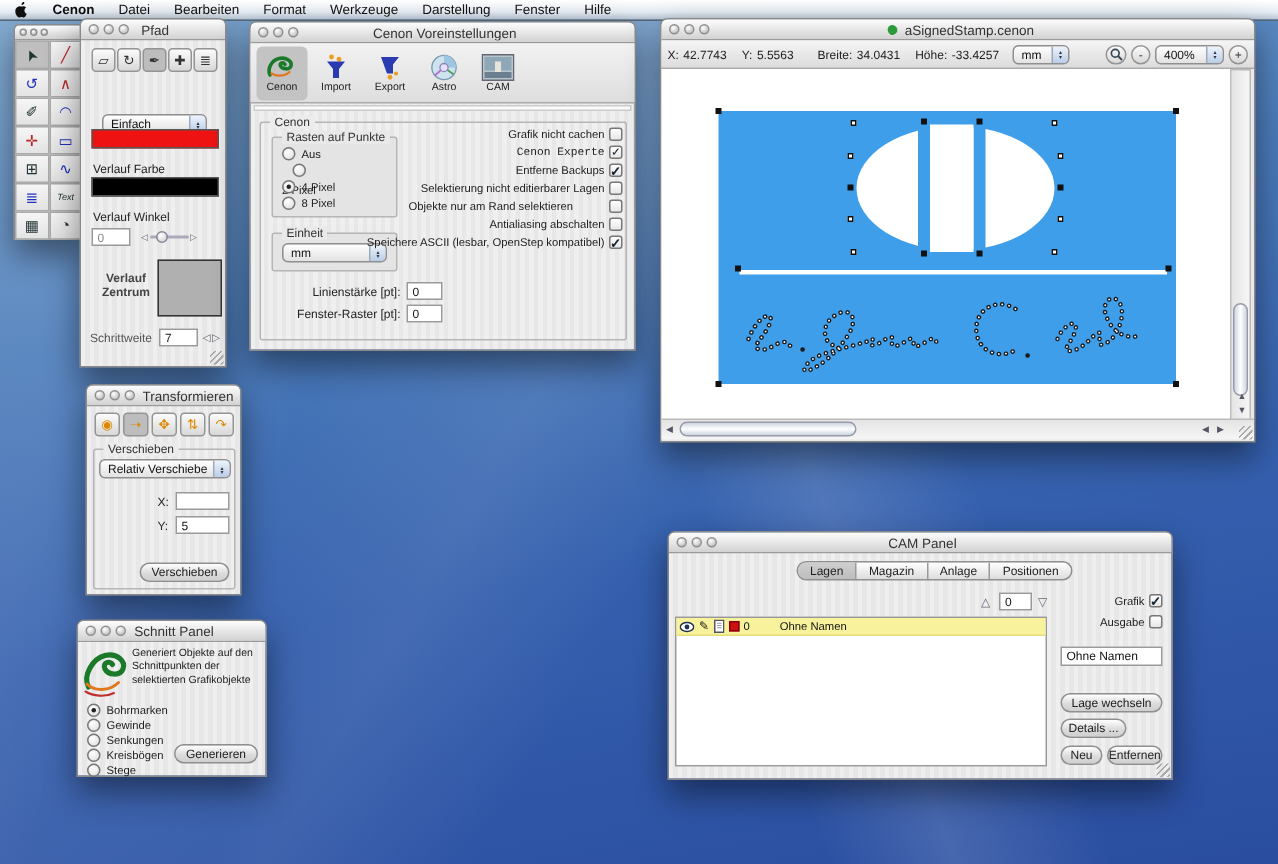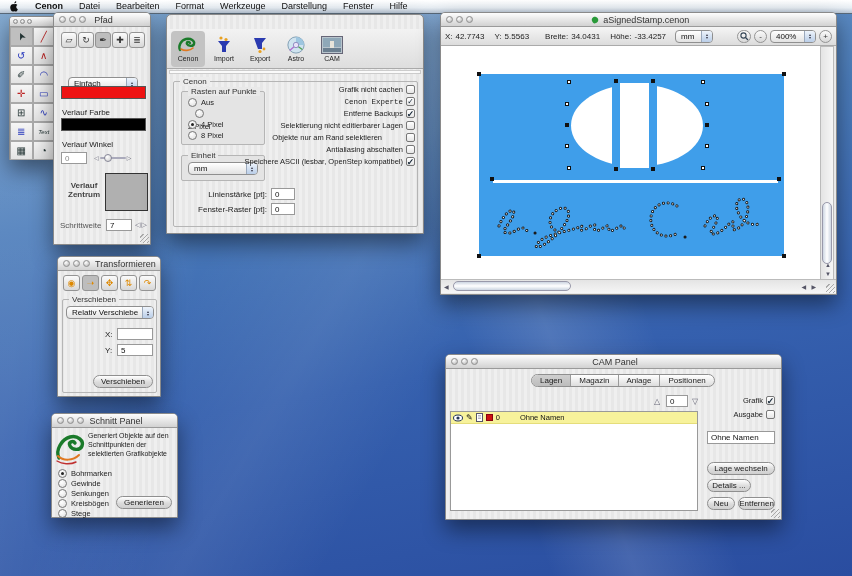--- a/index.html
+++ b/index.html
@@ -285,20 +285,28 @@
   <span class="lbl abs" style="left:6px; top:208px; color:#555;">Schrittweite</span>
   <span class="field abs" style="left:52px; top:206px; width:26px;">7</span>
   <span class="slider abs" style="left:81px; top:208px; font-size:7px;">
       <span>◁</span>
       <span>▷</span>
     </span>
   <span class="grip"></span>
 </div>
 
 <div id="prefs" class="win">
+  <div class="titlebar">
+    <span class="tl">
+        <i></i>
+        <i></i>
+        <i></i>
+      </span>
+    <span class="title">Cenon Voreinstellungen</span>
+  </div>
   <div class="tbar">
     <div class="titem sel">
       <svg width="22" height="18" viewBox="0 0 22 18">
         <path d="M3,14 C1,10 4,4 9,3 C14,2 18,5 17,8 C16,11 11,10 10,8 C9,6 12,5 13,7" fill="none" stroke="#1a7a2a" stroke-width="2.4" stroke-linecap="round"></path>
         <path d="M4,13 C7,15 13,15 16,12" fill="none" stroke="#e07820" stroke-width="1.6" stroke-linecap="round"></path>
       </svg>
       <span class="tlabel">Cenon</span>
     </div>
     <div class="titem">
       <svg width="22" height="18" viewBox="0 0 22 18">

